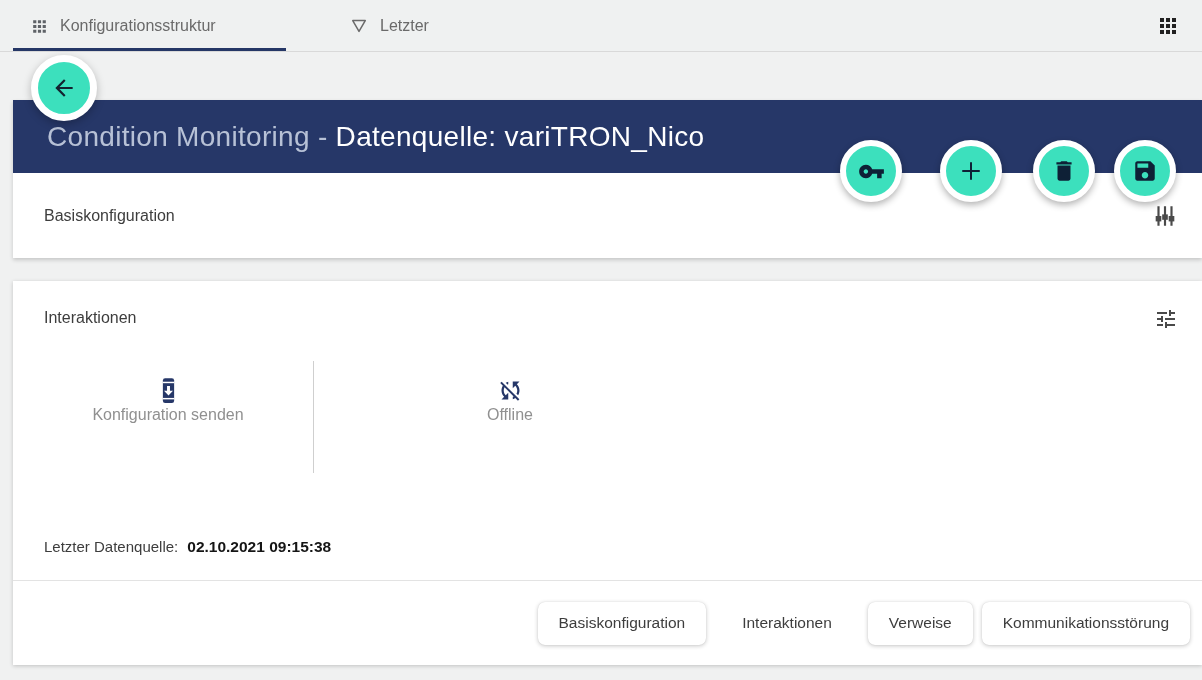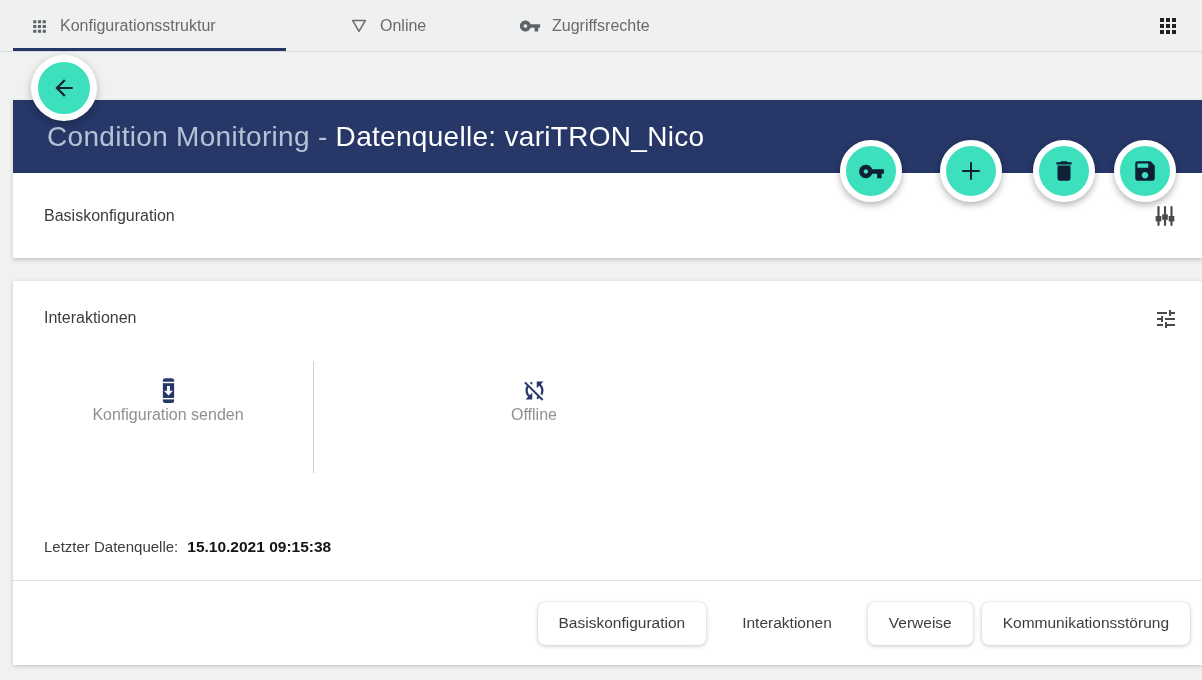--- a/index.html
+++ b/index.html
@@ -85,21 +85,21 @@
   }
   .tune-btn { position:absolute; right:24px; top:26px; cursor:pointer; }
 
   .interaction-item {
     position:absolute; top:96px; width:220px;
     display:flex; flex-direction:column; align-items:center; gap:2px;
     cursor:pointer;
   }
   .item-1 { left:45px; }
   .item-2 { left:278px; }
-  .item-3 { left:411px; }
+  .item-3 { left:387px; }
   .interaction-label { font-size:16px; color:#909090; white-space:nowrap; }
   .v-divider {
     position:absolute; left:300px; top:80px; width:1px; height:112px;
     background:#cfcfcf;
   }
 
   .timestamp {
     position:absolute; left:31px; top:257px;
     font-size:15px; color:#3d3d3d;
   }
@@ -136,29 +136,21 @@
         </svg>
     </span>
     <span>Konfigurationsstruktur</span>
   </div>
   <div class="tab tab-2">
     <span class="icon">
       <svg width="20" height="20" viewBox="0 0 24 24">
           <path d="M4.5 5.5h15L12 18.5z" fill="none" stroke="#6a6a6a" stroke-width="1.8" stroke-linejoin="round"></path>
         </svg>
     </span>
-    <span>Online</span>
-  </div>
-  <div class="tab tab-3">
-    <span class="icon">
-      <svg width="22" height="22" viewBox="0 0 24 24" fill="#5f6368">
-          <path d="M12.65 10C11.83 7.67 9.61 6 7 6c-3.31 0-6 2.69-6 6s2.69 6 6 6c2.61 0 4.83-1.67 5.65-4H17v4h4v-4h2v-4H12.65zM7 14c-1.1 0-2-.9-2-2s.9-2 2-2 2 .9 2 2-.9 2-2 2z"></path>
-        </svg>
-    </span>
-    <span>Zugriffsrechte</span>
+    <span>Letzter</span>
   </div>
   <div class="tab-underline"></div>
   <span class="apps-btn icon">
     <svg width="24" height="24" viewBox="0 0 24 24" fill="#212121">
         <path d="M4 8h4V4H4v4zm6 12h4v-4h-4v4zm-6 0h4v-4H4v4zm0-6h4v-4H4v4zm6 0h4v-4h-4v4zm6-10v4h4V4h-4zm-6 4h4V4h-4v4zm6 6h4v-4h-4v4zm0 6h4v-4h-4v4z"></path>
       </svg>
   </span>
 </div>
 
 <div class="back-fab">
@@ -245,21 +237,21 @@
   <div class="interaction-item item-3">
     <span class="icon">
       <svg width="27" height="27" viewBox="0 0 24 24" fill="#263768">
           <path d="M10 6.35V4.26c-.8.21-1.55.54-2.23.96l1.46 1.46c.25-.12.5-.24.77-.33zm-7.14-.94l2.36 2.36C4.45 8.99 4 10.44 4 12c0 2.21.91 4.2 2.36 5.64L4 20h6v-6l-2.24 2.24C6.68 15.15 6 13.66 6 12c0-1.01.25-1.97.7-2.8l8.1 8.1c-.25.13-.5.25-.77.34v2.09c.8-.21 1.55-.54 2.23-.96l2.36 2.36 1.27-1.27L4.14 4.14 2.86 5.41zM20 4h-6v6l2.24-2.24C17.32 8.85 18 10.34 18 12c0 1.01-.25 1.97-.7 2.8l1.46 1.46C19.54 15.03 20 13.57 20 12c0-2.21-.91-4.2-2.36-5.64L20 4z"></path>
         </svg>
     </span>
     <span class="interaction-label">Offline</span>
   </div>
 
   <div class="timestamp">
-    <span>Letzter Datenquelle:</span><span class="timestamp-value">15.10.2021 09:15:38</span>
+    <span>Letzter Datenquelle:</span><span class="timestamp-value">02.10.2021 09:15:38</span>
   </div>
 
   <div class="footer-divider"></div>
 
   <div class="footer">
     <button class="footer-btn">Basiskonfiguration</button>
     <span class="footer-text">Interaktionen</span>
     <button class="footer-btn">Verweise</button>
     <button class="footer-btn">Kommunikationsstörung</button>
   </div>

